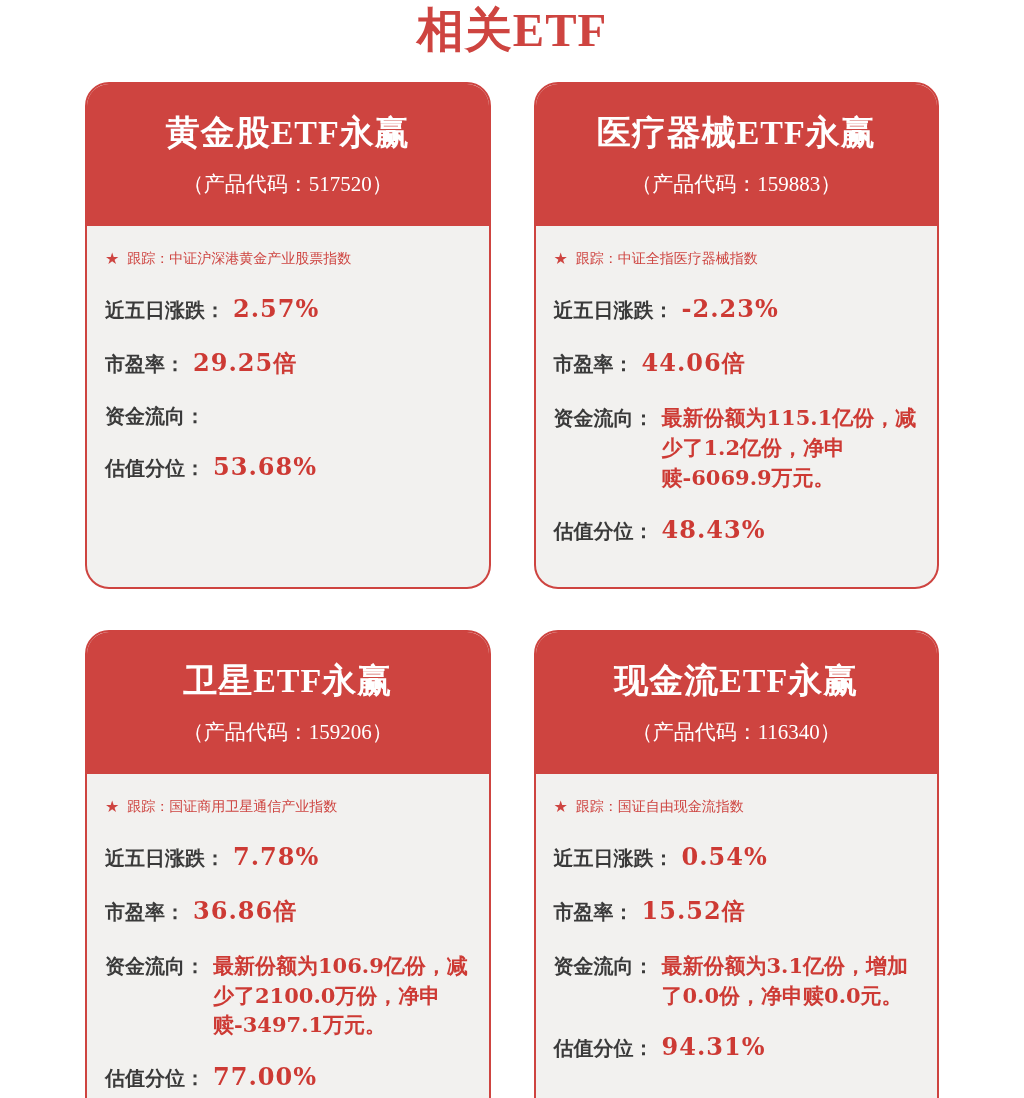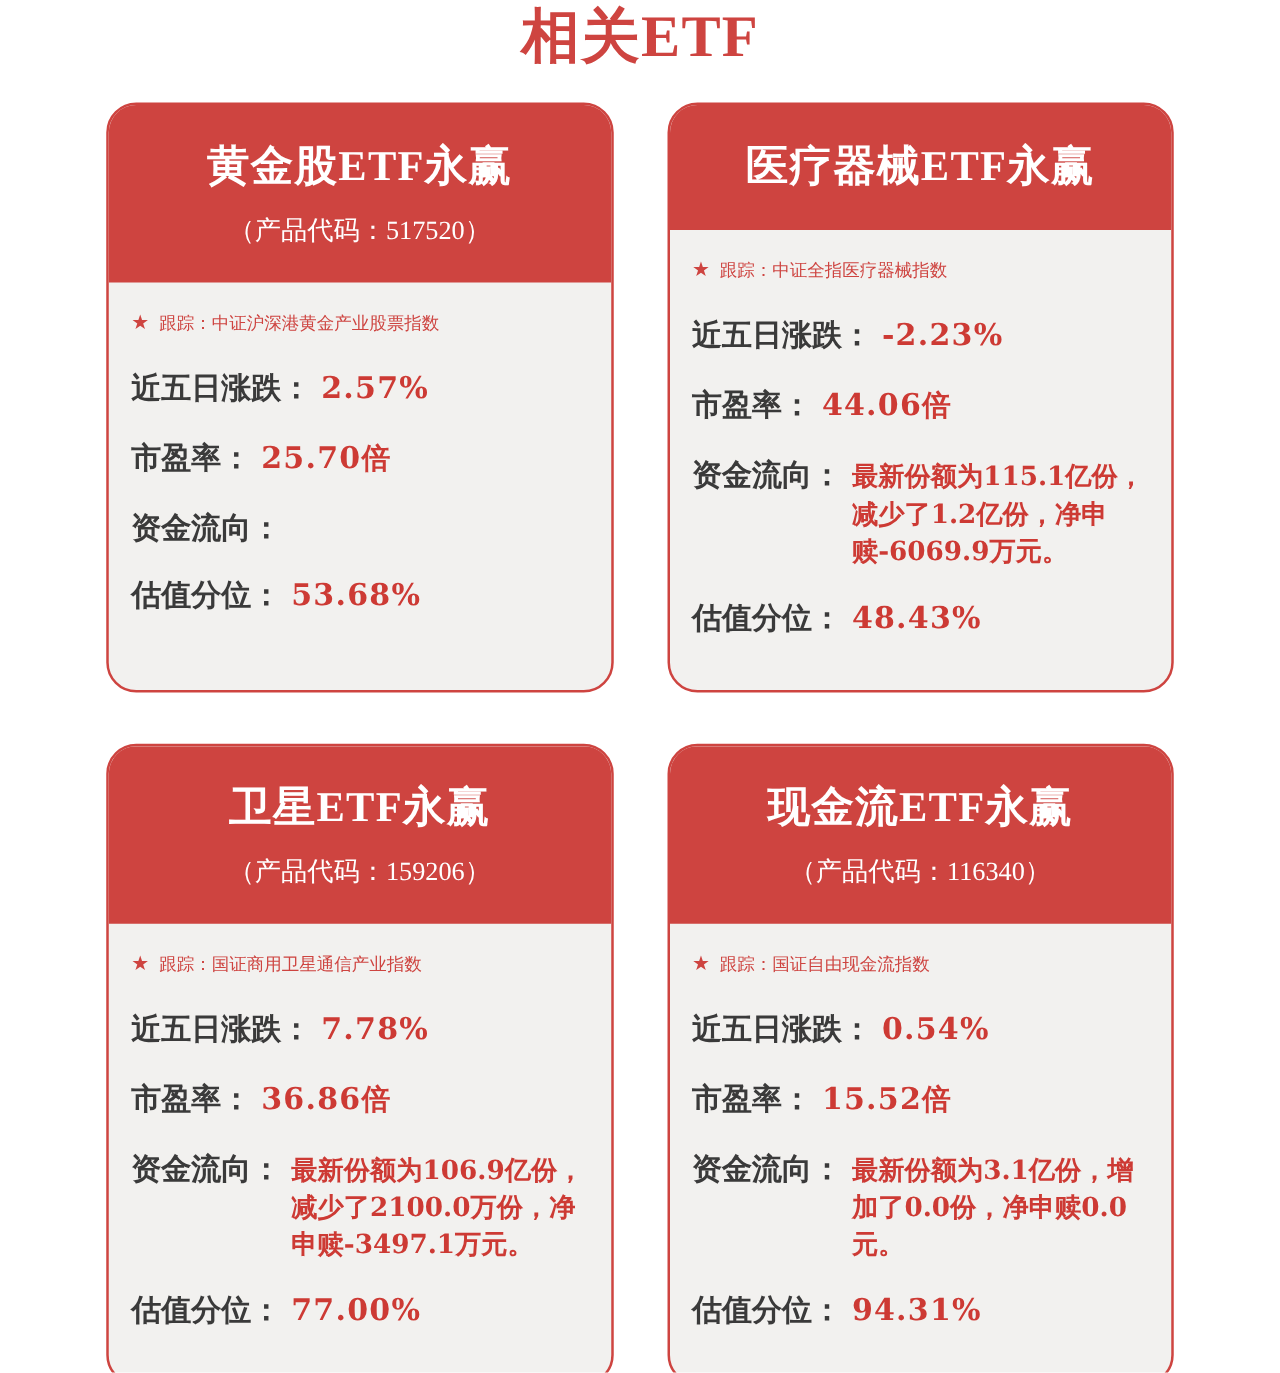--- a/index.html
+++ b/index.html
@@ -83,21 +83,21 @@
     margin-right: 8px;
     line-height: 1;
   }
 
   .metric-row {
     display: flex;
     align-items: baseline;
     margin-bottom: 24px;
   }
   .metric-label {
-    font-size: 24px;
+    font-size: 20px;
     font-weight: bold;
     color: var(--label-dark);
     white-space: nowrap;
     margin-right: 8px;
   }
   .metric-value {
     font-size: 24px;
     font-weight: bold;
     color: var(--value-red);
     font-family: "DejaVu Serif", "Liberation Serif", serif;
@@ -139,36 +139,37 @@
           <span class="star">★</span>
           <span>跟踪：</span>
           <span>中证沪深港黄金产业股票指数</span>
         </div>
         <div class="metric-row">
           <span class="metric-label">近五日涨跌：</span>
           <span class="metric-value">2.57%</span>
         </div>
         <div class="metric-row">
           <span class="metric-label">市盈率：</span>
-          <span class="metric-value">25.70</span>
+          <span class="metric-value">29.25</span>
             <span class="pe-unit">倍</span>
         </div>
         <div class="metric-row flow-row">
           <span class="metric-label">资金流向：</span>
         </div>
         <div class="metric-row">
           <span class="metric-label">估值分位：</span>
           <span class="metric-value">53.68%</span>
         </div>
       </div>
     </section>
 
     <section class="card">
       <header class="card-header">
         <div class="card-title">医疗器械ETF永赢</div>
+        <div class="card-code">（产品代码：159883）</div>
       </header>
       <div class="card-body">
         <div class="tracking-row">
           <span class="star">★</span>
           <span>跟踪：</span>
           <span>中证全指医疗器械指数</span>
         </div>
         <div class="metric-row">
           <span class="metric-label">近五日涨跌：</span>
           <span class="metric-value">-2.23%</span>

